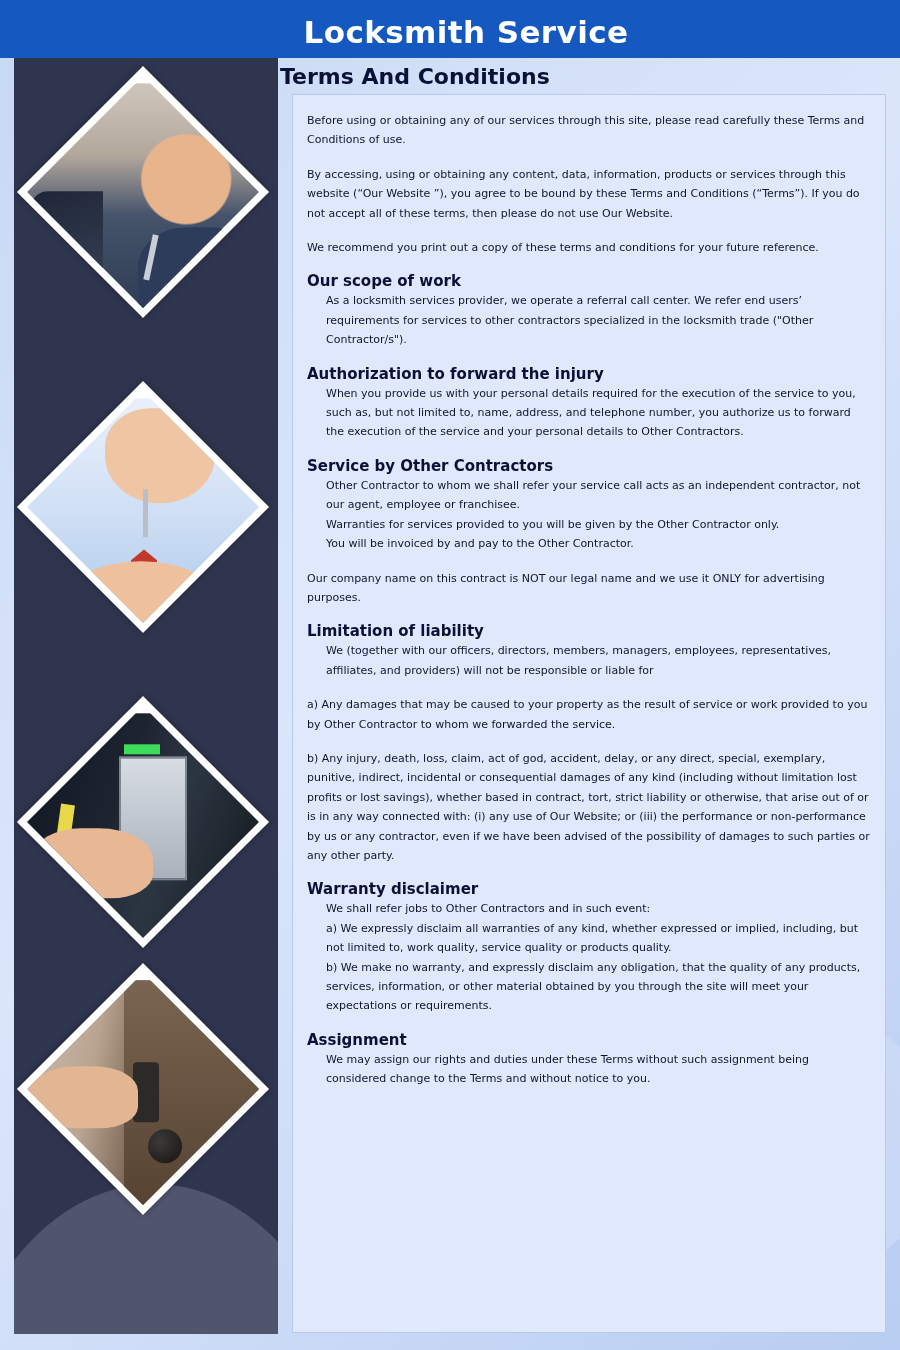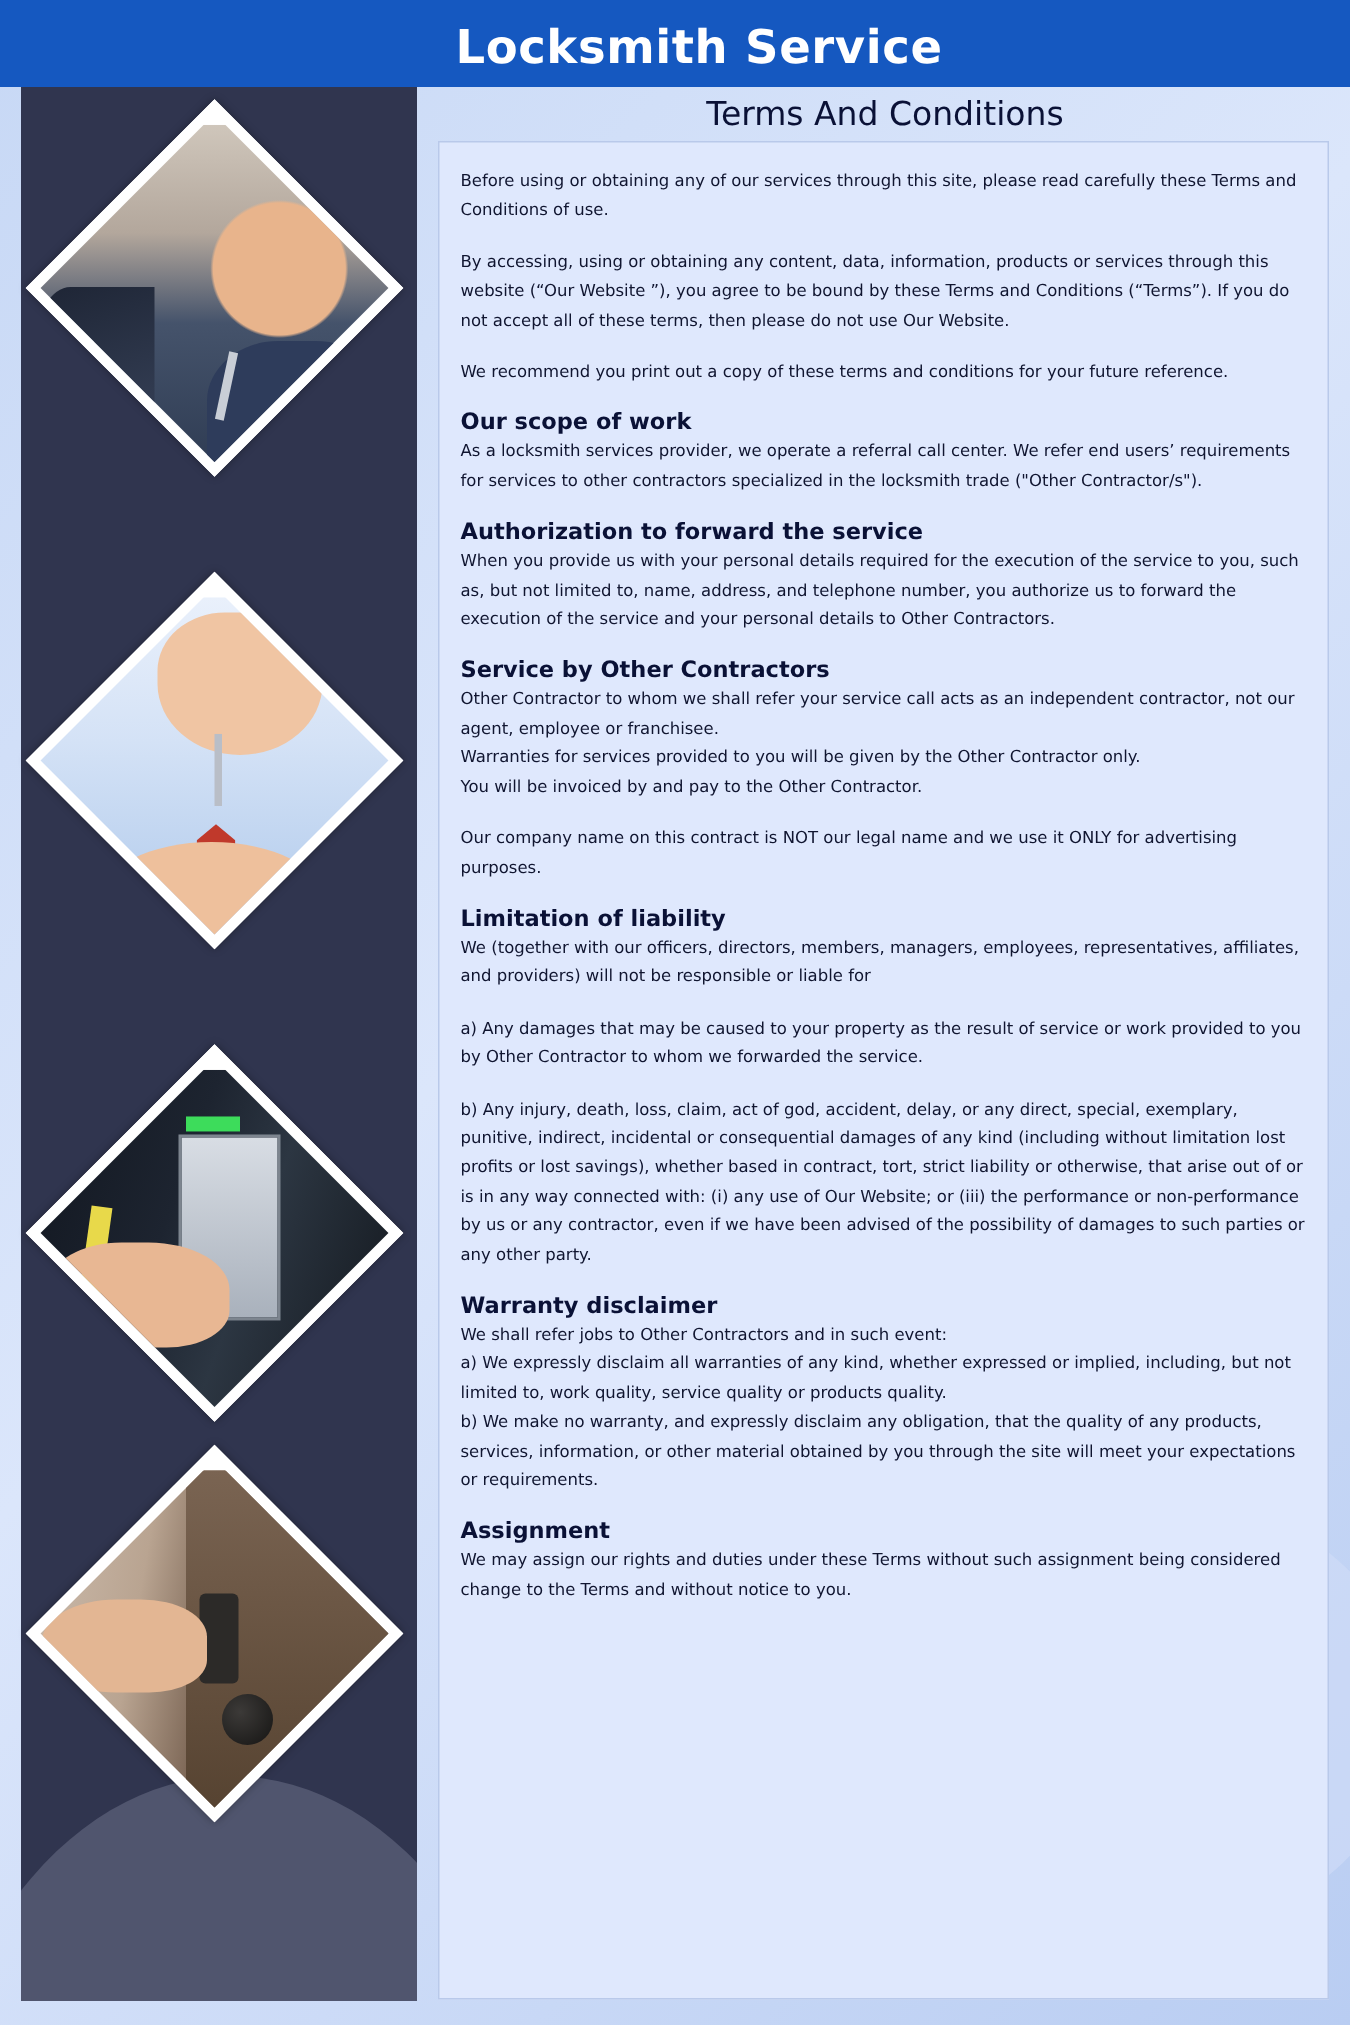--- a/index.html
+++ b/index.html
@@ -41,24 +41,23 @@
     font-size: 31px;
     font-weight: bold;
     letter-spacing: 0.4px;
     z-index: 6;
   }
   .subheader-title {
     position: absolute;
     top: 64px;
     left: 280px;
     width: 620px;
-    text-align: center;
     color: #0a1136;
     font-size: 22px;
-    font-weight: normal;
+    font-weight: bold;
     z-index: 6;
   }
 
   
   .left-col {
     position: absolute;
     top: 58px;
     left: 14px;
     width: 264px;
     height: 1276px;
@@ -308,20 +307,21 @@
     color: #0a1136;
     font-size: 15px;
     font-weight: bold;
     margin: 0 0 1px 0;
   }
   .block {
     margin-bottom: 15px;
   }
   .block .para {
     margin-bottom: 0;
+    margin-left: 19px;
   }
 </style>
 </head>
 <body>
 
 <div class="page">
 
   <div class="header-band"></div>
   <div class="header-title">Locksmith Service</div>
   <div class="subheader-title">Terms And Conditions</div>
@@ -381,21 +381,21 @@
     <p class="para">Before using or obtaining any of our services through this site, please read carefully these Terms and Conditions of use.</p>
     <p class="para">By accessing, using or obtaining any content, data, information, products or services through this website (“Our Website ”), you agree to be bound by these Terms and Conditions (“Terms”). If you do not accept all of these terms, then please do not use Our Website.</p>
     <p class="para">We recommend you print out a copy of these terms and conditions for your future reference.</p>
 
     <div class="block">
       <div class="sec-title">Our scope of work</div>
       <p class="para">As a locksmith services provider, we operate a referral call center. We refer end users’ requirements for services to other contractors specialized in the locksmith trade ("Other Contractor/s").</p>
     </div>
 
     <div class="block">
-      <div class="sec-title">Authorization to forward the service</div>
+      <div class="sec-title">Authorization to forward the injury</div>
       <p class="para">When you provide us with your personal details required for the execution of the service to you, such as, but not limited to, name, address, and telephone number, you authorize us to forward the execution of the service and your personal details to Other Contractors.</p>
     </div>
 
     <div class="block">
       <div class="sec-title">Service by Other Contractors</div>
       <p class="para">Other Contractor to whom we shall refer your service call acts as an independent contractor, not our agent, employee or franchisee.</p>
       <p class="para">Warranties for services provided to you will be given by the Other Contractor only.</p>
       <p class="para">You will be invoiced by and pay to the Other Contractor.</p>
     </div>
 

